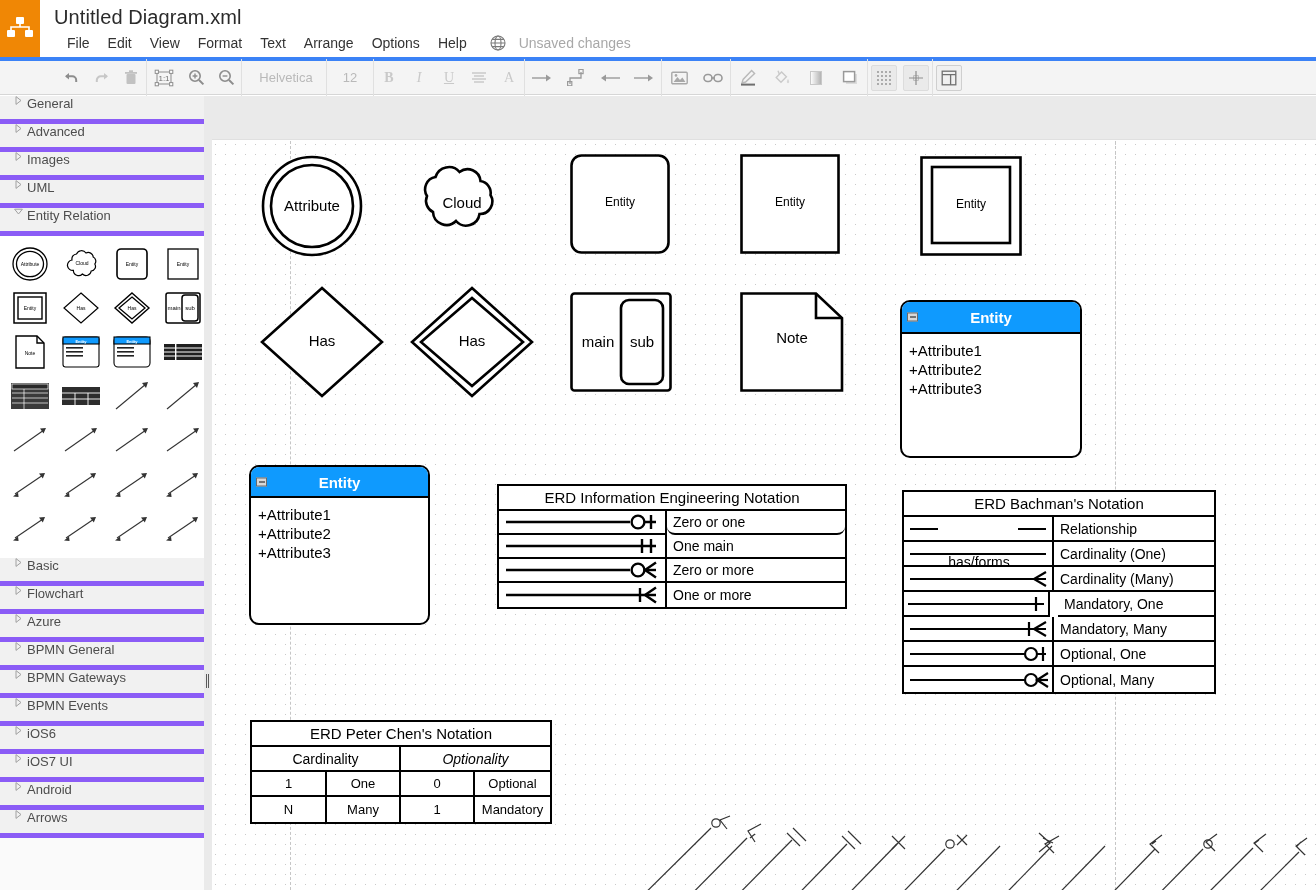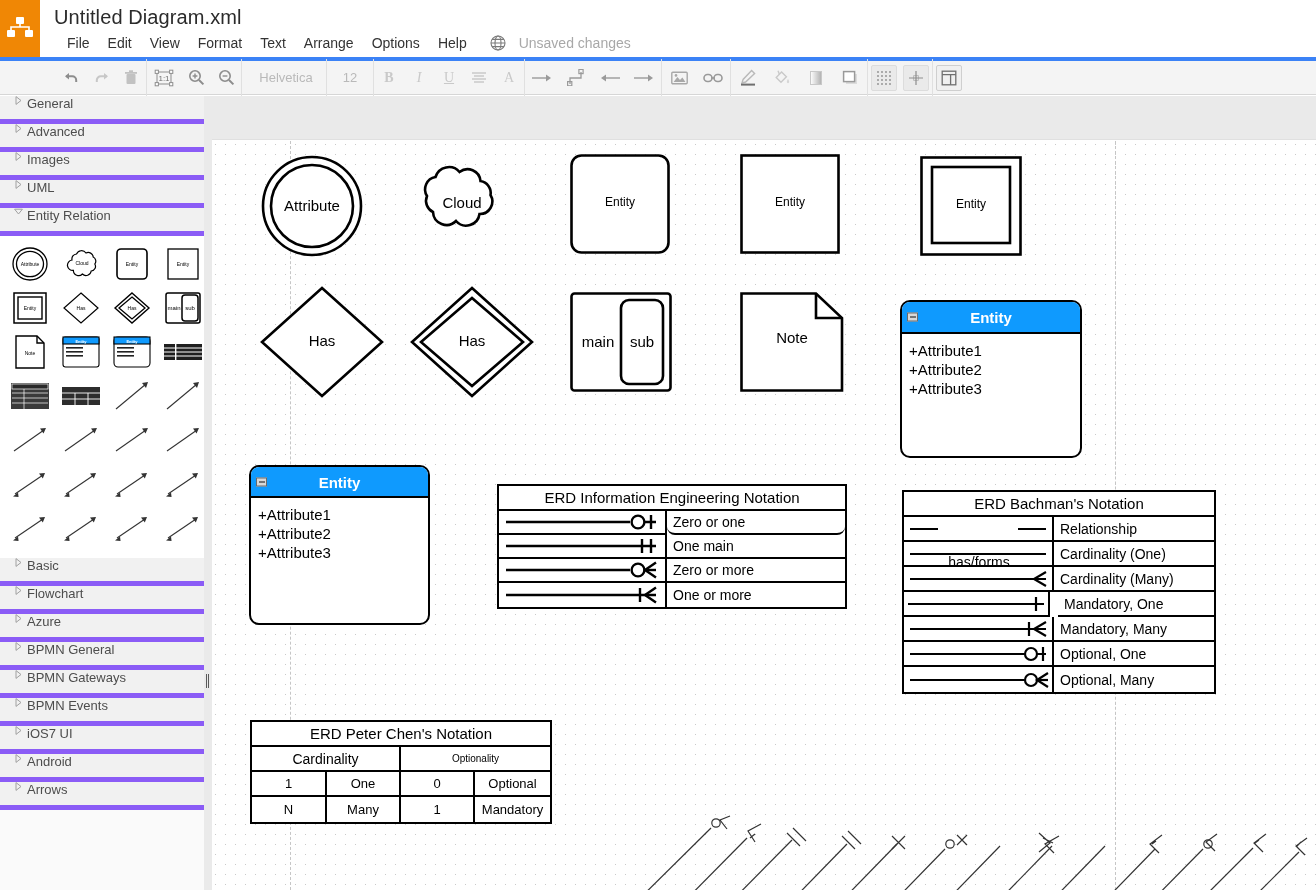--- a/index.html
+++ b/index.html
@@ -678,20 +678,28 @@
           </svg>
         </span>
       <span class="lbl">BPMN Events</span>
     </div>
     <div class="sb-item">
       <span class="tri">
           <svg width="7" height="9" viewBox="0 0 7 9">
             <path d="M1 0.6 L6 4.5 L1 8.4 Z" fill="none" stroke="#a0a0a0" stroke-width="1"></path>
           </svg>
         </span>
+      <span class="lbl">iOS6</span>
+    </div>
+    <div class="sb-item">
+      <span class="tri">
+          <svg width="7" height="9" viewBox="0 0 7 9">
+            <path d="M1 0.6 L6 4.5 L1 8.4 Z" fill="none" stroke="#a0a0a0" stroke-width="1"></path>
+          </svg>
+        </span>
       <span class="lbl">iOS7 UI</span>
     </div>
     <div class="sb-item">
       <span class="tri">
           <svg width="7" height="9" viewBox="0 0 7 9">
             <path d="M1 0.6 L6 4.5 L1 8.4 Z" fill="none" stroke="#a0a0a0" stroke-width="1"></path>
           </svg>
         </span>
       <span class="lbl">Android</span>
     </div>
@@ -936,21 +944,21 @@
         </svg>
       </div>
       <div class="c txt" style="width:160px;height:25px;font-size:14px;">Optional, Many</div>
     </div>
   </div>
 
   <div class="ntable" style="left:38px; top:624px; width:302px;">
     <div class="hd" style="height:25px; font-size:15px;">ERD Peter Chen's Notation</div>
     <div class="r">
       <div class="c ctr" style="width:151px;height:25px;font-size:14px;">Cardinality</div>
-      <div class="c ctr" style="width:151px;height:25px;font-size:10px;">Optionality</div>
+      <div class="c ctr" style="width:151px;height:25px;font-size:14px;font-style:italic;">Optionality</div>
     </div>
     <div class="r">
       <div class="c ctr" style="width:76px;height:25px;font-size:13px;">1</div>
       <div class="c ctr" style="width:75px;height:25px;font-size:13px;">One</div>
       <div class="c ctr" style="width:75px;height:25px;font-size:13px;">0</div>
       <div class="c ctr" style="width:76px;height:25px;font-size:13px;">Optional</div>
     </div>
     <div class="r">
       <div class="c ctr" style="width:76px;height:25px;font-size:13px;">N</div>
       <div class="c ctr" style="width:75px;height:25px;font-size:13px;">Many</div>

